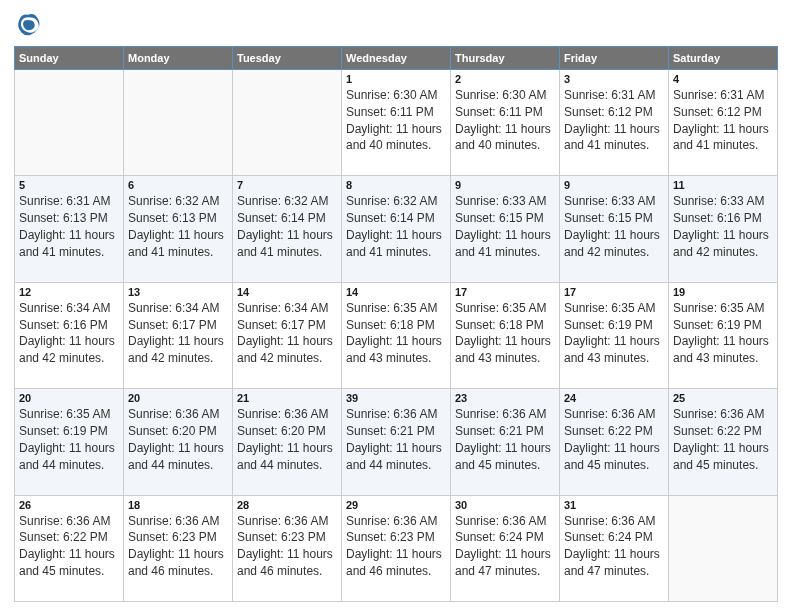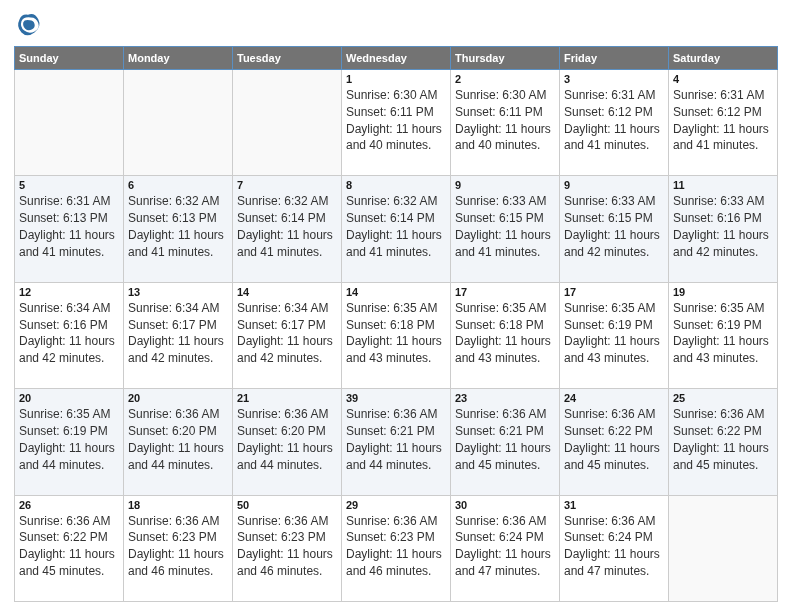--- a/index.html
+++ b/index.html
@@ -243,21 +243,21 @@
         <tr>
           <td>
             <span class="day-number">26</span>
             <div class="day-info">Sunrise: 6:36 AM<br>Sunset: 6:22 PM<br>Daylight: 11 hours and 45 minutes.</div>
           </td>
           <td>
             <span class="day-number">18</span>
             <div class="day-info">Sunrise: 6:36 AM<br>Sunset: 6:23 PM<br>Daylight: 11 hours and 46 minutes.</div>
           </td>
           <td>
-            <span class="day-number">50</span>
+            <span class="day-number">28</span>
             <div class="day-info">Sunrise: 6:36 AM<br>Sunset: 6:23 PM<br>Daylight: 11 hours and 46 minutes.</div>
           </td>
           <td>
             <span class="day-number">29</span>
             <div class="day-info">Sunrise: 6:36 AM<br>Sunset: 6:23 PM<br>Daylight: 11 hours and 46 minutes.</div>
           </td>
           <td>
             <span class="day-number">30</span>
             <div class="day-info">Sunrise: 6:36 AM<br>Sunset: 6:24 PM<br>Daylight: 11 hours and 47 minutes.</div>
           </td>

